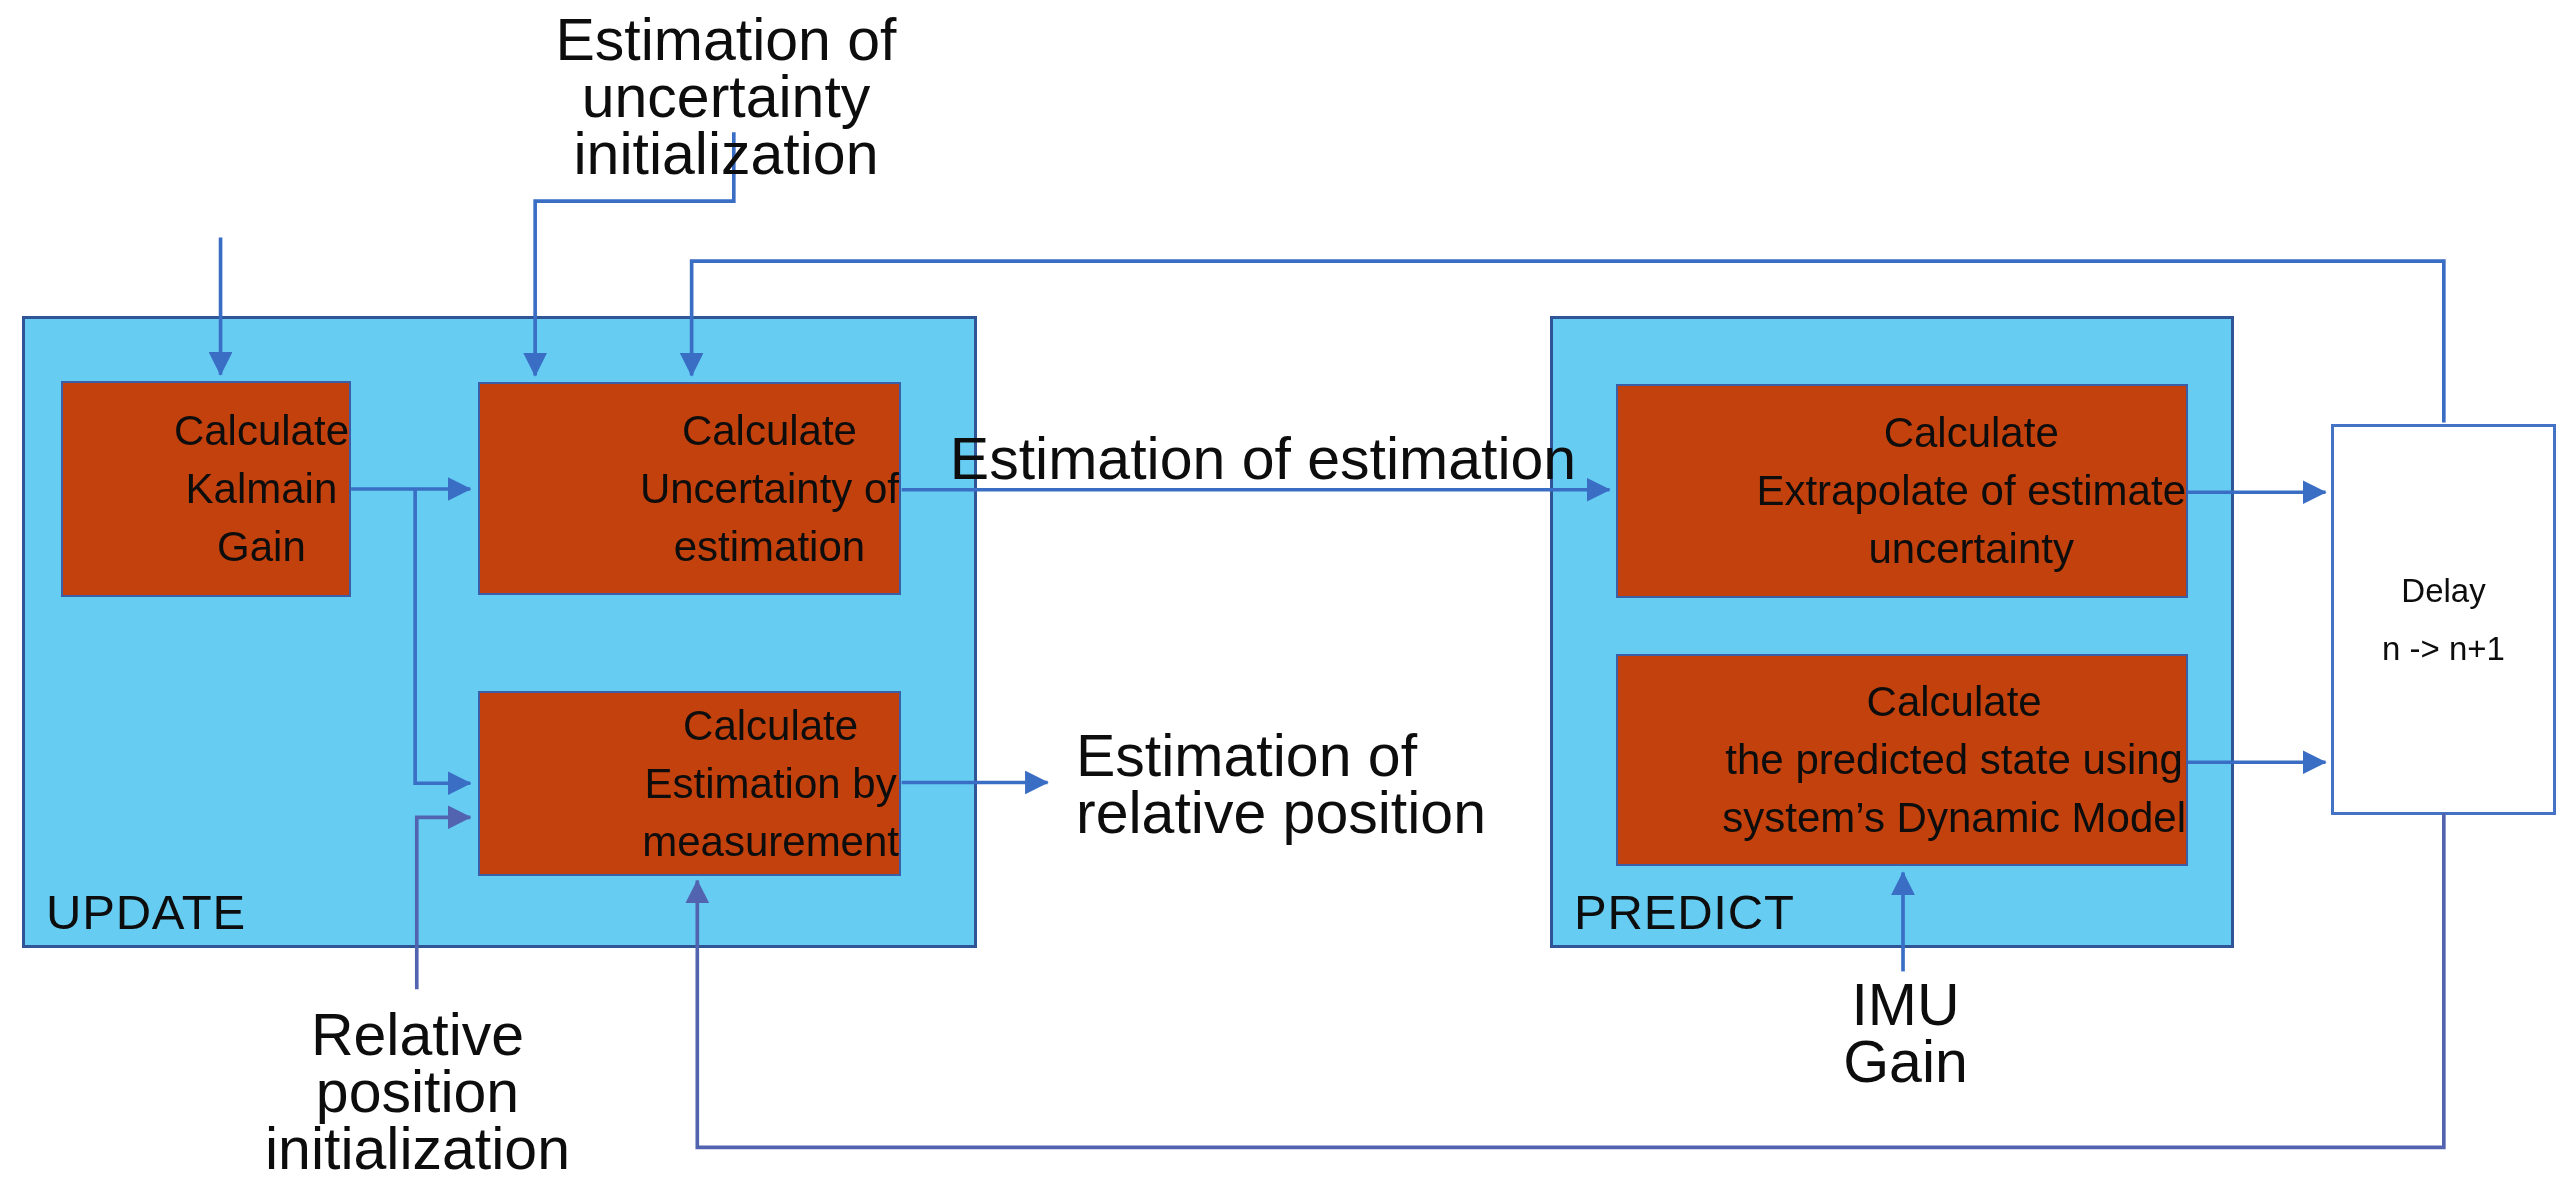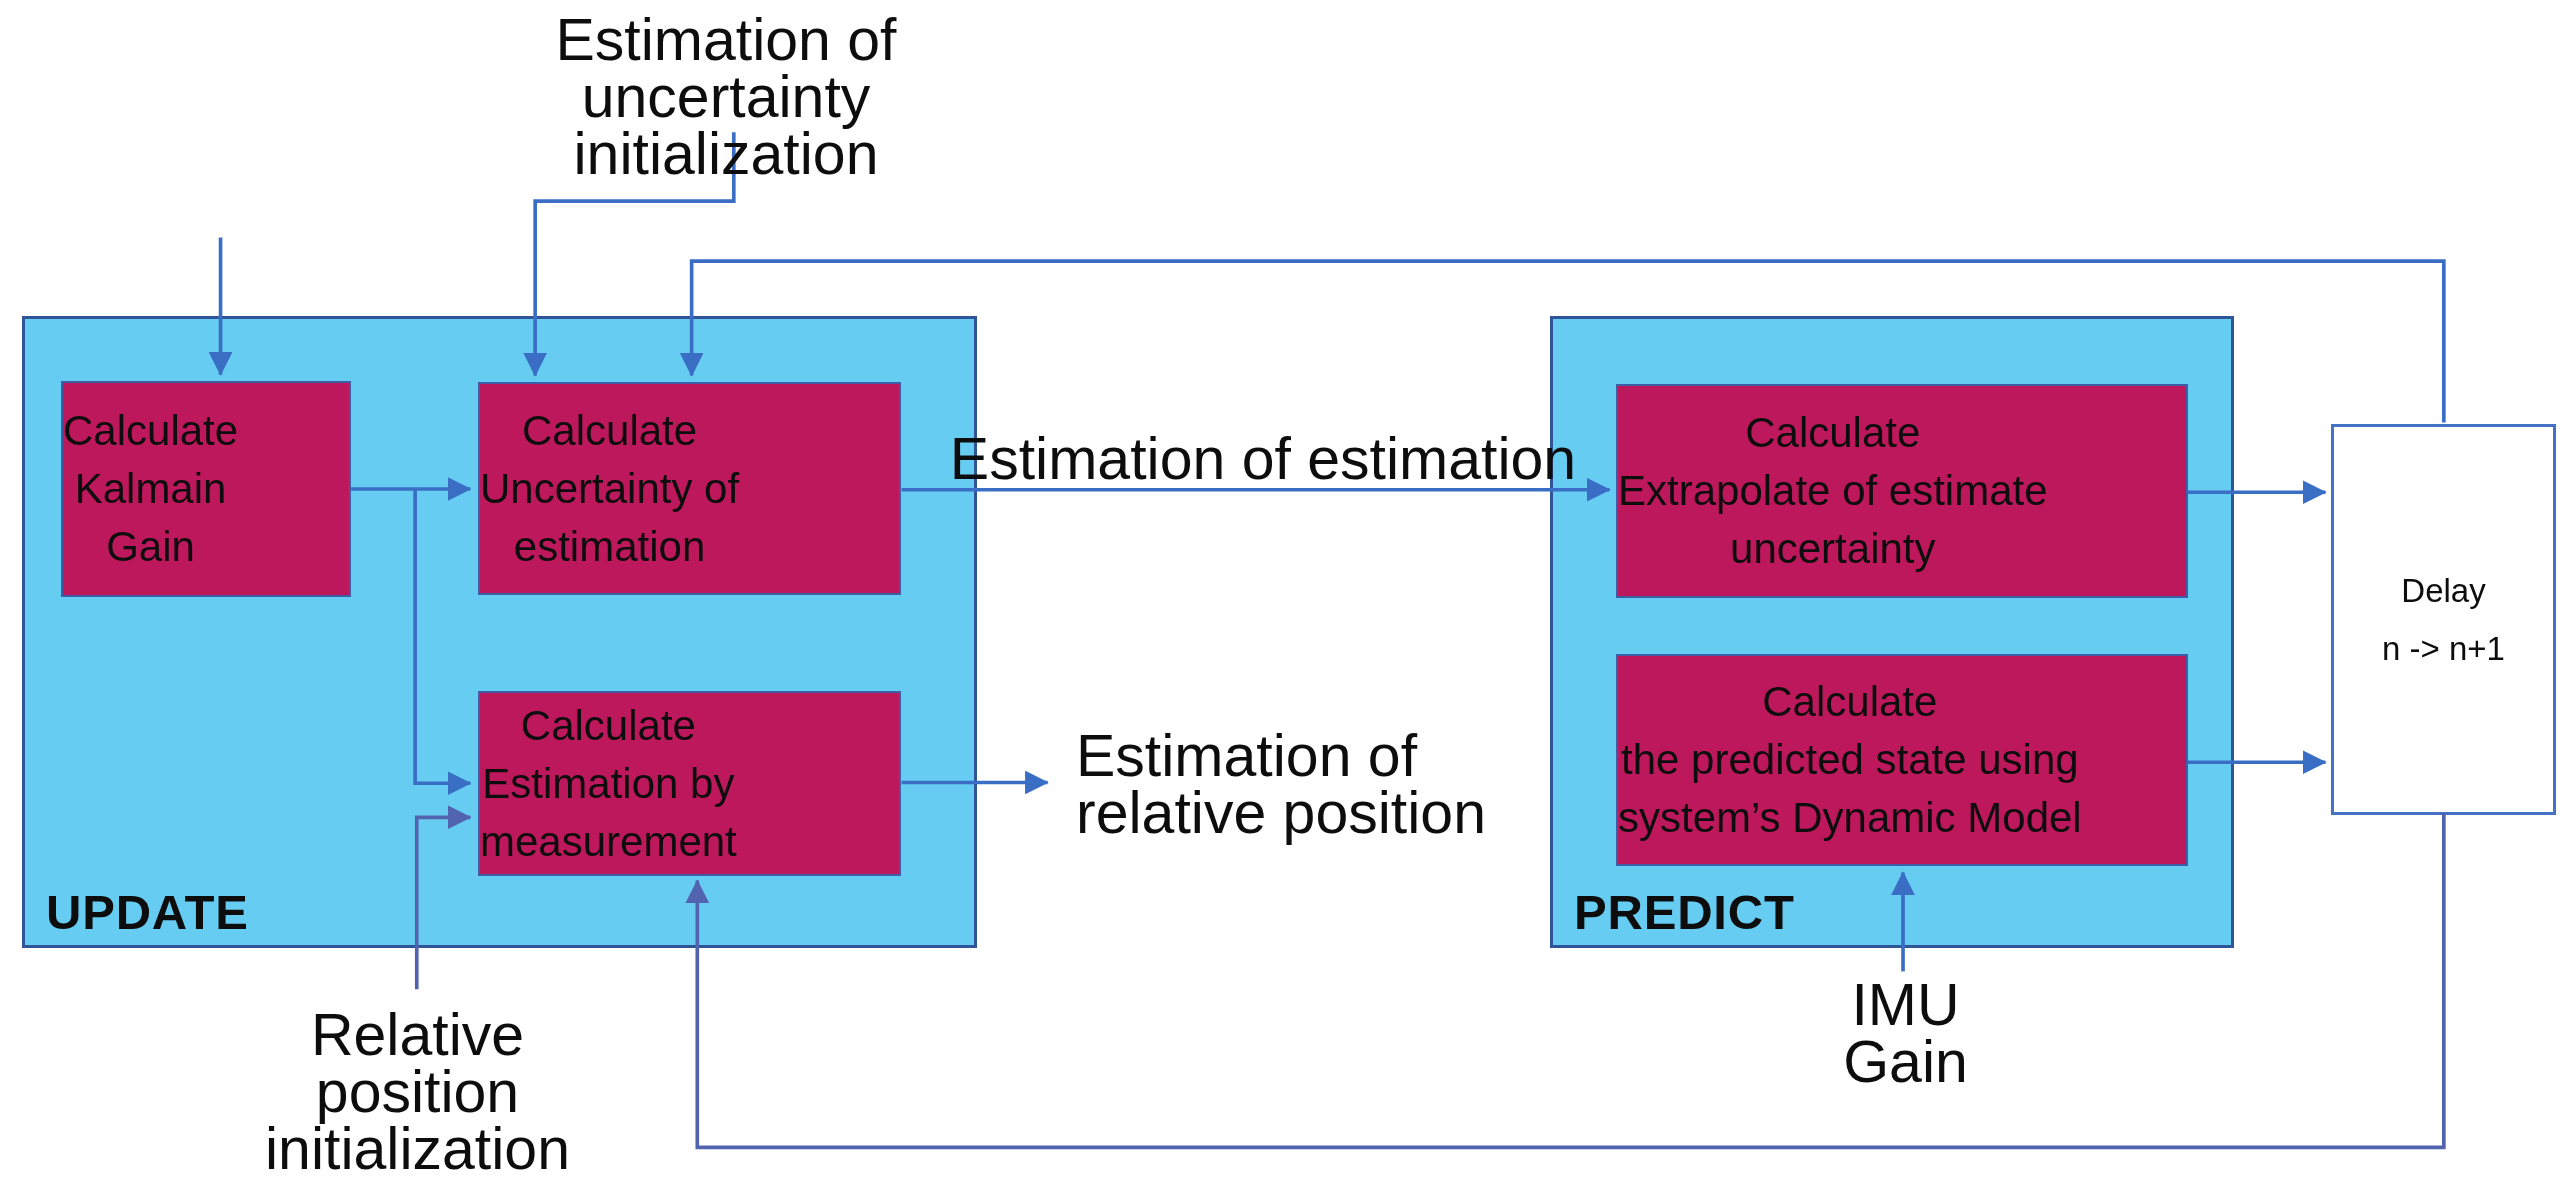--- a/index.html
+++ b/index.html
@@ -17,25 +17,25 @@
     width:2576px;height:1179px;position:relative;overflow:hidden;
     font-family:"Liberation Sans", sans-serif;color:var(--ink);
   }
   .canvas{position:absolute;left:0;top:0;width:2576px;height:1179px;}
   .section{
     position:absolute;background:var(--section-fill);
     border:3.2px solid var(--section-border);box-sizing:border-box;z-index:1;
   }
   .section-title{
     position:absolute;left:21px;bottom:4.9px;
-    font-size:49px;font-weight:bold;letter-spacing:0.8px;color:var(--ink);
+    font-size:49px;font-weight:normal;letter-spacing:0.8px;color:var(--ink);
   }
   .pbox{
-    position:absolute;background:#be185d;border:2.4px solid var(--box-border);
-    box-sizing:border-box;display:flex;align-items:center;justify-content:flex-start;
+    position:absolute;background:#c2410c;border:2.4px solid var(--box-border);
+    box-sizing:border-box;display:flex;align-items:center;justify-content:flex-end;
     text-align:center;z-index:2;
   }
   .pbox .bt{
     white-space:pre-line;font-size:42px;line-height:58px;color:var(--ink);
   }
   .delay{
     position:absolute;background:#ffffff;border:3.2px solid var(--delay-border);
     box-sizing:border-box;display:flex;align-items:center;justify-content:center;
     text-align:center;z-index:2;
   }

